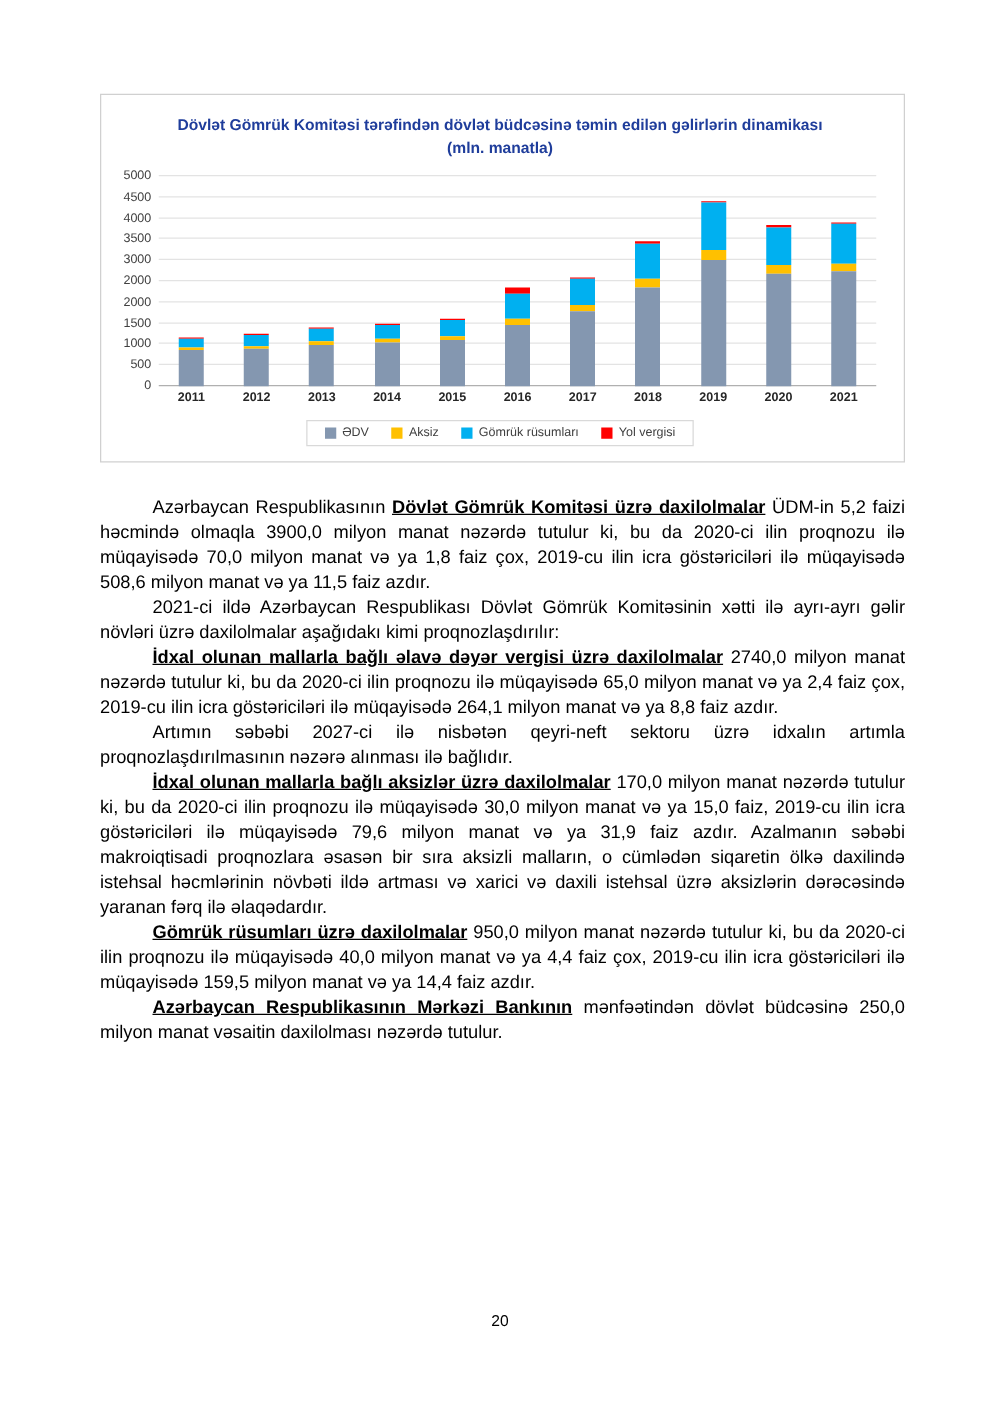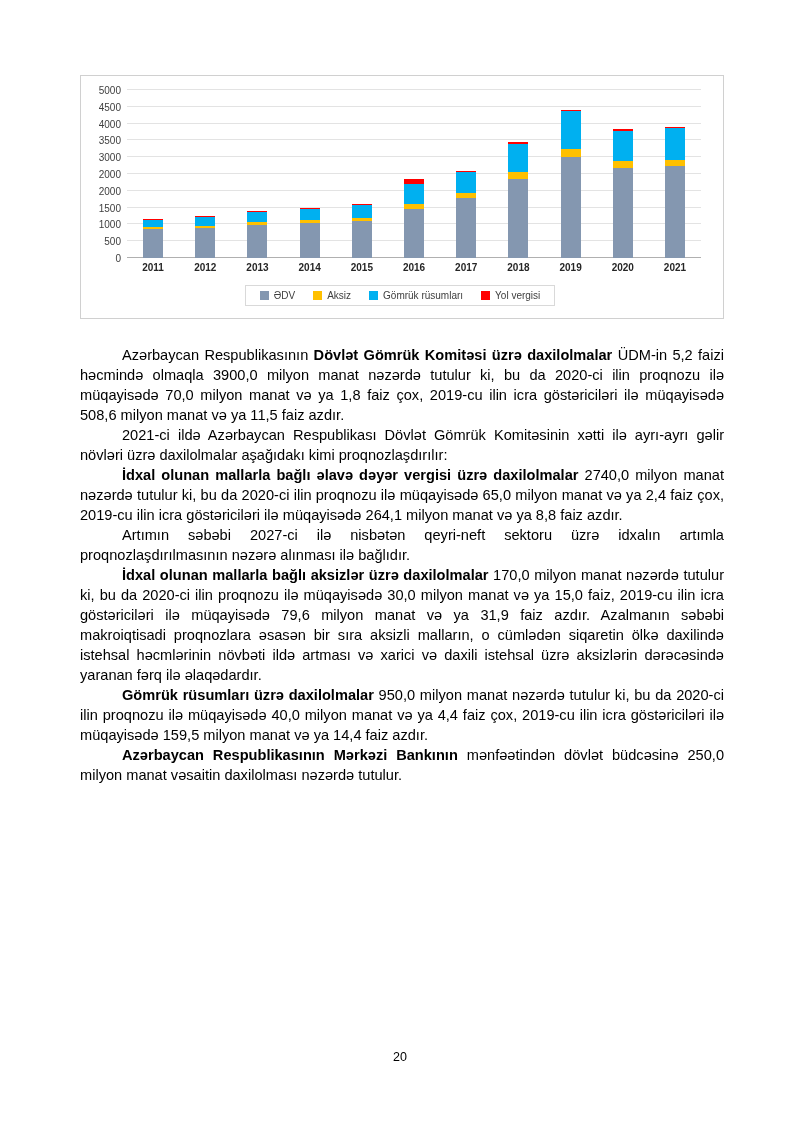--- a/index.html
+++ b/index.html
@@ -41,33 +41,34 @@
   .legend-wrap { text-align:center; margin:12px 0 10px; }
   .legend {
     display:inline-flex; gap:18px; align-items:center;
     border:1px solid #d9d9d9; padding:4px 14px; font-size:10px; color:#404040;
   }
   .legend-item { display:inline-flex; align-items:center; }
   .swatch { width:9px; height:9px; display:inline-block; margin-right:5px; }
   
   .body-text { margin-top:26px; font-size:14.6px; line-height:20px; text-align:justify; }
   .body-text p { margin:0; text-indent:42px; }
-  .b { font-weight:bold; }
+  .b { font-weight:bold;text-decoration:underline; }
   
   .page-number {
     position:absolute; left:0; right:0; bottom:68px;
     text-align:center; font-size:12.5px; color:#000;
   }
 </style>
 </head>
 <body>
 
 <div class="page">
 
   <div class="chart-card">
+    <div class="chart-title" style="color: rgb(31, 61, 155);">Dövlət Gömrük Komitəsi tərəfindən dövlət büdcəsinə təmin edilən gəlirlərin dinamikası (mln. manatla)</div>
     <div class="chart-area">
       <div class="y-axis" id="yAxis">
           <div class="ytick" style="bottom: 0%;">0</div>
           <div class="ytick" style="bottom: 10%;">500</div>
           <div class="ytick" style="bottom: 20%;">1000</div>
           <div class="ytick" style="bottom: 30%;">1500</div>
           <div class="ytick" style="bottom: 40%;">2000</div>
           <div class="ytick" style="bottom: 50%;">2000</div>
           <div class="ytick" style="bottom: 60%;">3000</div>
           <div class="ytick" style="bottom: 70%;">3500</div>

